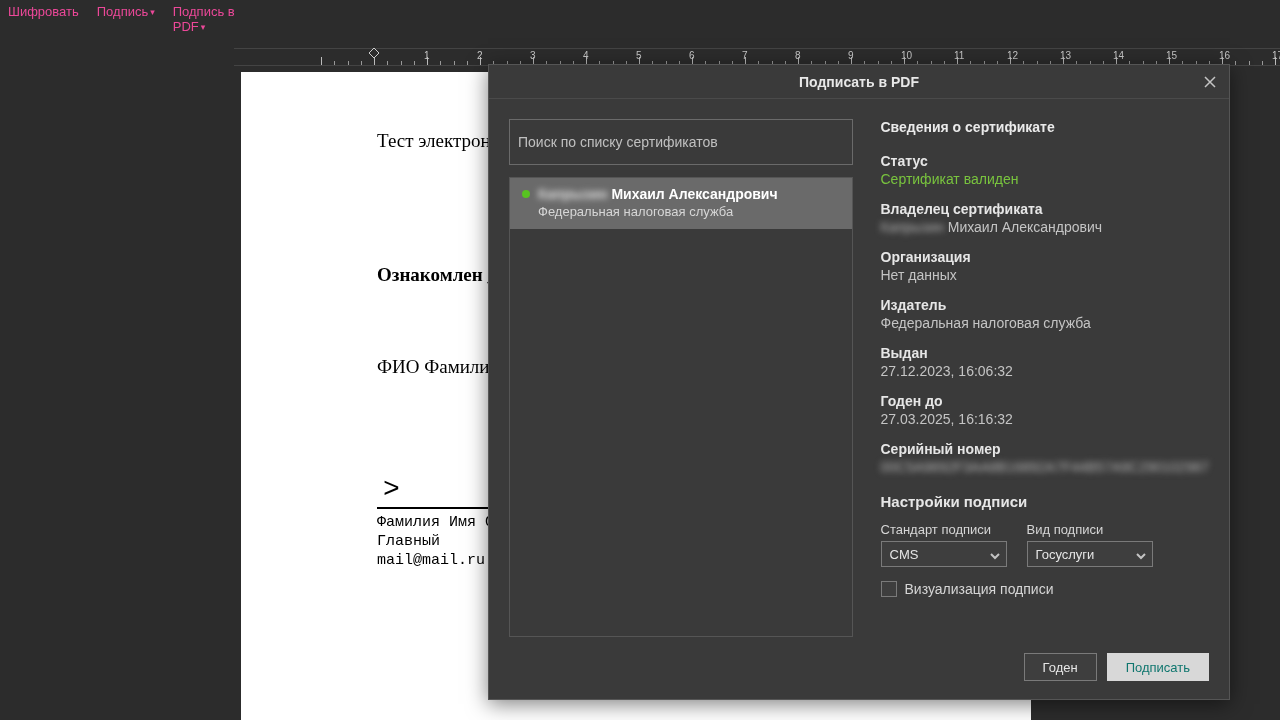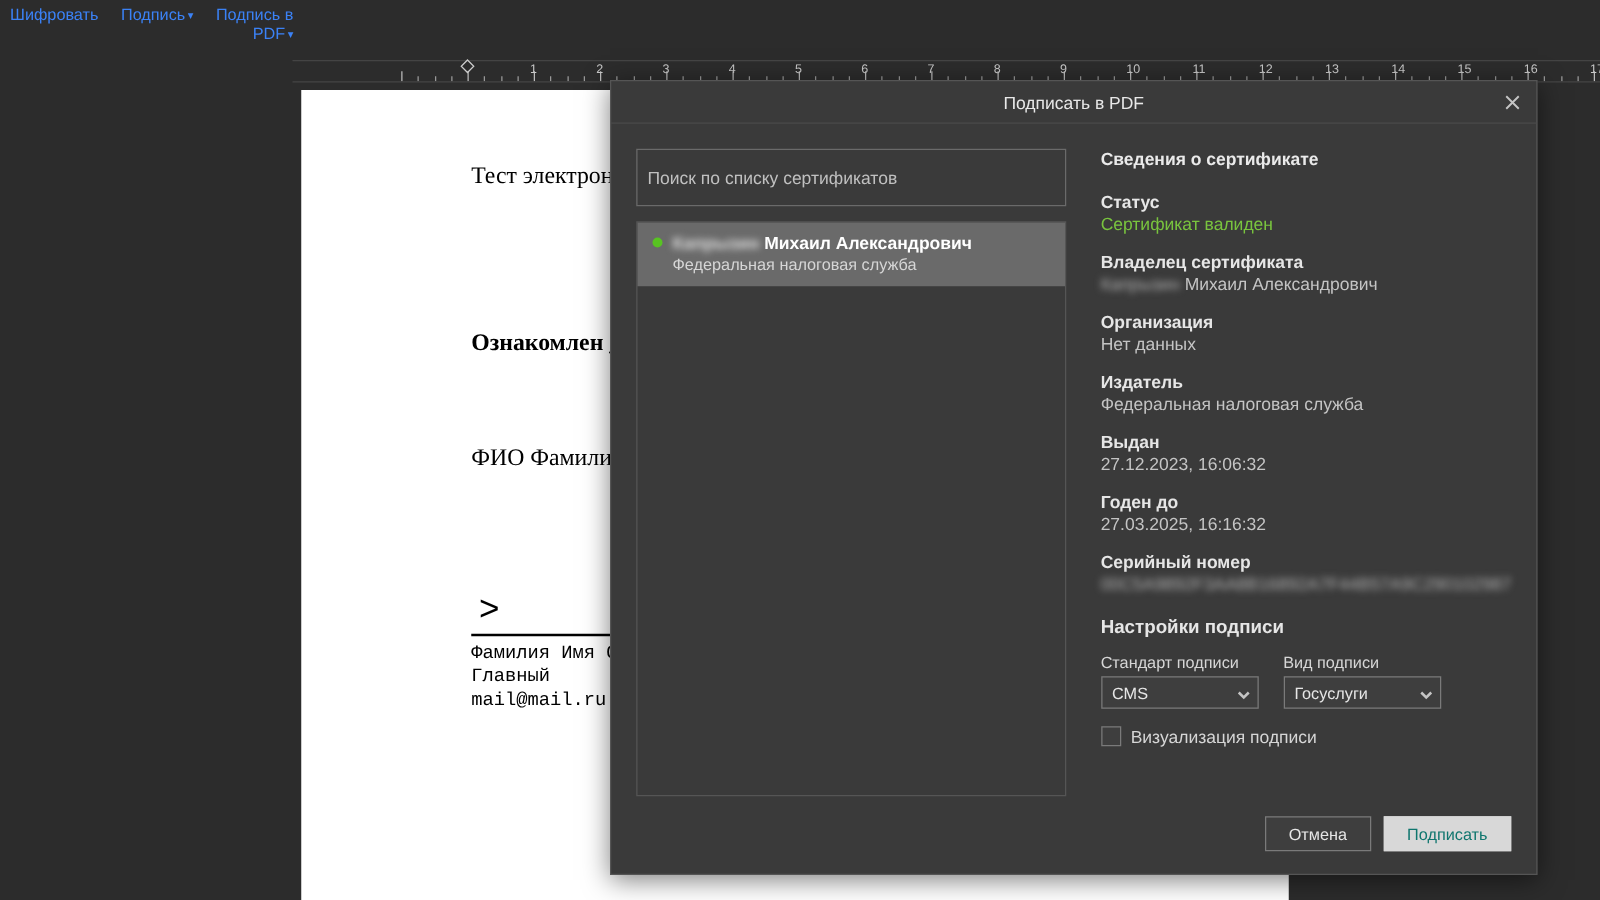--- a/index.html
+++ b/index.html
@@ -1,21 +1,21 @@
 <!DOCTYPE html>
 <html><head>
 <meta charset="utf-8">
 <style>
   * { box-sizing: border-box; margin: 0; padding: 0; }
   html, body { width: 1280px; height: 720px; overflow: hidden; font-family: Arial, Helvetica, sans-serif; }
   body { background: #2c2c2c; color: #d6d6d6; position: relative; }
 
   
   .menubar { display: flex; gap: 18px; padding: 4px 8px 10px 8px; background: #2c2c2c; align-items: flex-start; }
-  .menubar .item { font-size: 13px; color: #3b82f6; text-align: right; line-height: 15px; cursor: pointer; }
+  .menubar .item { font-size: 13px; color: #ec4899; text-align: left; line-height: 15px; cursor: pointer; }
   .menubar .item .sub { display:block; }
   .caret { display:inline-block; margin-left:2px; font-size:9px; vertical-align: middle;}
 
   
   .ruler { position: absolute; top: 48px; left: 234px; right: 0; height: 18px; background: #2c2c2c; border-top:1px solid #444; border-bottom:1px solid #444; display:flex; align-items:center; overflow:hidden;}
   .ruler .ticks { position:relative; height:100%; flex:1; white-space:nowrap;}
   .ruler .num { position:absolute; top:1px; font-size:10px; color:#c8c8c8; }
   .ruler .tick { position:absolute; bottom:0; width:1px; height:4px; background:#999;}
   .ruler .ltick { position:absolute; bottom:0; width:1px; height:8px; background:#bbb;}
   .ruler-marker { position:absolute; top:46px; width:14px; height:14px; pointer-events:none;}
@@ -27,21 +27,21 @@
   .page .p2 { font-size:19px; margin-top:112px; font-weight:700;}
   .page .p3 { font-size:19px; margin-top:70px;}
   .sigblock { margin-top:96px; }
   .sigblock .angle { font-family: "Courier New", monospace; font-size:28px; padding-left:6px;}
   .sigblock .line { border-top:2px solid #000; width:240px; margin-top:2px;}
   .sigblock .mono { font-family: "Courier New", monospace; font-size:15px; margin-top:4px; line-height:19px; }
 
   
   .modal { position:absolute; top:64px; left:488px; width:742px; height:636px; background:#3a3a3a; border:1px solid #555; box-shadow:0 4px 20px rgba(0,0,0,.5); display:flex; flex-direction:column;}
   .modal-title { height:34px; display:flex; align-items:center; justify-content:center; position:relative; border-bottom:1px solid #4a4a4a;}
-  .modal-title span { font-size:14px; font-weight:400; color:#e8e8e8;}
+  .modal-title span { font-size:14px; font-weight:700; color:#e8e8e8;}
   .modal-close { position:absolute; right:8px; top:6px; width:22px; height:22px; display:flex; align-items:center; justify-content:center; cursor:pointer;}
   .modal-close svg { width:14px; height:14px; stroke:#c4c4c4; stroke-width:1.5;}
   .modal-body { display:flex; flex:1; padding:20px 20px 0 20px; gap:28px; min-height:0;}
   .left { width:402px; display:flex; flex-direction:column;}
   .search { height:46px; border:1px solid #6a6a6a; background:#3a3a3a; padding:0 8px; display:flex; align-items:center;}
   .search input { flex:1; background:transparent; border:none; outline:none; color:#d6d6d6; font-size:14px;}
   .search input::placeholder{color:#c0c0c0;}
   .certlist { flex:1; border:1px solid #555; margin-top:12px; min-height:0;}
   .cert-item { padding:8px 12px 10px 12px; background:#6a6a6a; }
   .cert-item .row1 { display:flex; align-items:center; gap:8px;}
@@ -279,19 +279,19 @@
         </div>
       </div>
       <div class="checkbox-row">
         <div class="cbx"></div>
         <span>Визуализация подписи</span>
       </div>
     </div>
   </div>
   <div class="modal-footer">
     <div class="btn secondary">
-        <span>Отмена</span>
+        <span>Годен</span>
       </div>
     <div class="btn primary">
         <span>Подписать</span>
       </div>
   </div>
 </div>
 
 </body></html>

